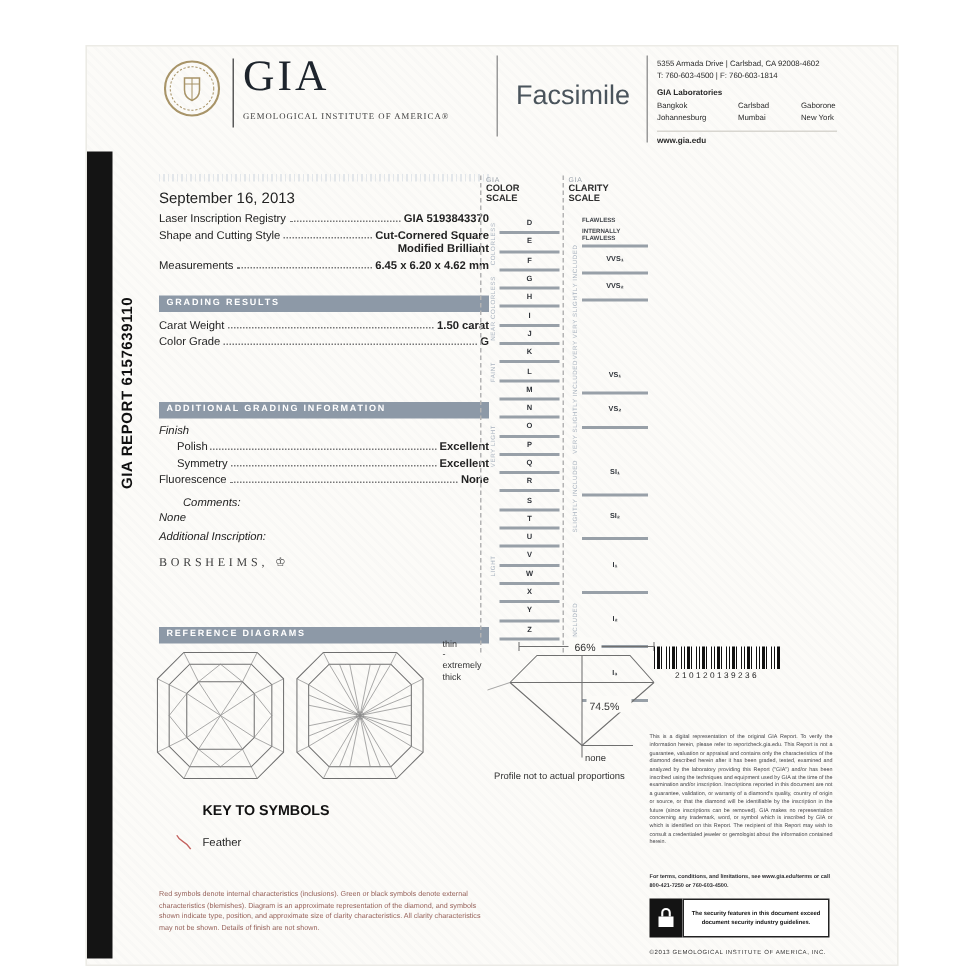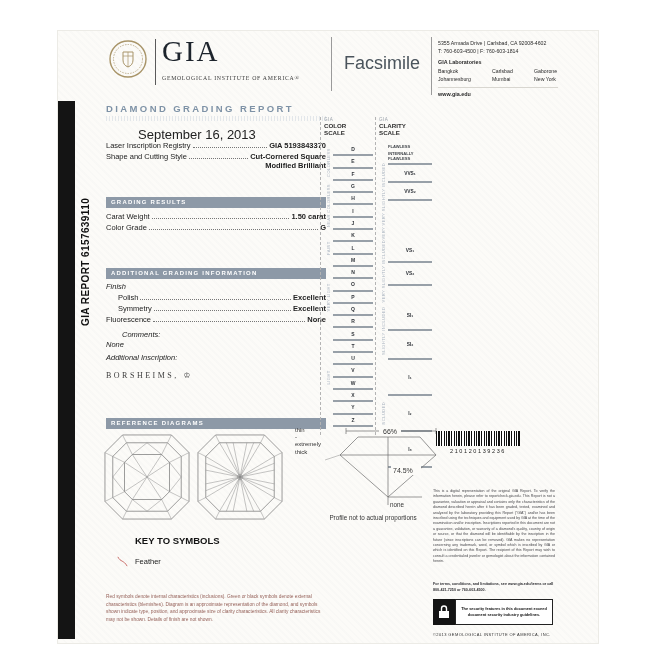--- a/index.html
+++ b/index.html
@@ -23,21 +23,21 @@
   .labs-title{font-weight:bold;font-size:5.4px;margin-top:3px;}
   .labs{display:grid;grid-template-columns:54px 42px 48px;font-size:5.2px;line-height:1.7;}
   .site{font-weight:bold;font-size:5.4px;margin-top:3px;border-top:1px solid #d8d6d0;padding-top:2px;width:120px;}
 
   
   .rpt-title{left:48px;top:72px;font-size:9.5px;font-weight:bold;letter-spacing:2.4px;color:#7e92a6;}
   .band{left:48px;top:85px;width:220px;height:5px;
     background:repeating-linear-gradient(90deg,#dde2e7 0 1px,transparent 1px 3px);opacity:.8;}
 
   
-  .datetxt{left:48px;top:96px;font-size:13px;margin-left:32px;}
+  .datetxt{left:48px;top:96px;font-size:10px;}
   .col-l{width:220px;font-size:7.5px;}
   .lrow{display:flex;align-items:flex-start;height:11px;}
   .lrow .lbl{white-space:nowrap;}
   .lrow .dots{flex:1;border-bottom:1px dotted #777;margin:0 2px;height:.78em;min-width:6px;}
   .lrow .val{font-weight:bold;white-space:nowrap;text-align:right;}
   .secbar{height:11px;background:#8d99a7;color:#ffffff;font-size:6px;font-weight:bold;letter-spacing:1.2px;
     line-height:11px;padding-left:5px;width:215px;}
   .plain{font-size:7.5px;font-style:italic;}
   .serifname{font-family:Liberation Serif, serif;font-size:8px;letter-spacing:2.5px;color:#3d3d3d;}
   .mark{font-size:8px;color:#555;}
@@ -122,37 +122,41 @@
       <span>Bangkok</span>
       <span>Carlsbad</span>
       <span>Gaborone</span>
       <span>Johannesburg</span>
       <span>Mumbai</span>
       <span>New York</span>
     </div>
     <div class="site">www.gia.edu</div>
   </div>
 
-  <div class="abs rpt-title">DIAMOND GRADING REPORT</div>
   <div class="abs band"></div>
   <div class="abs datetxt">September 16, 2013</div>
 
   <div class="abs col-l" style="left:48px;top:110px;">
     <div class="lrow">
       <span class="lbl">Laser Inscription Registry</span>
       <span class="dots"></span>
       <span class="val">GIA 5193843370</span>
     </div>
     <div class="lrow" style="height:20px;">
       <span class="lbl">Shape and Cutting Style</span>
       <span class="dots"></span>
       <span class="val">
         <div>Cut-Cornered Square</div>
         <div>Modified Brilliant</div>
       </span>
+    </div>
+    <div class="lrow">
+      <span class="lbl">Measurements</span>
+      <span class="dots"></span>
+      <span class="val">6.45 x 6.20 x 4.62 mm</span>
     </div>
   </div>
 
   <div class="abs secbar" style="left:48px;top:166px;">GRADING RESULTS</div>
   <div class="abs col-l" style="left:48px;top:181px;">
     <div class="lrow">
       <span class="lbl">Carat Weight</span>
       <span class="dots"></span>
       <span class="val">1.50 carat</span>
     </div>

